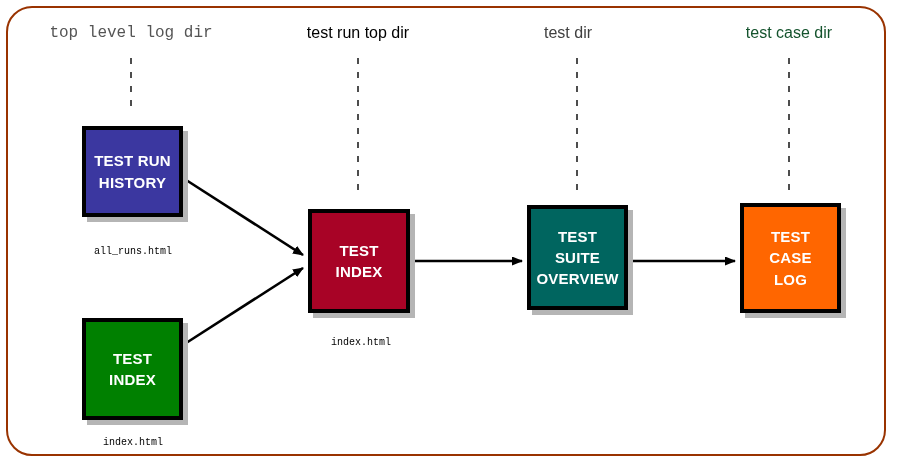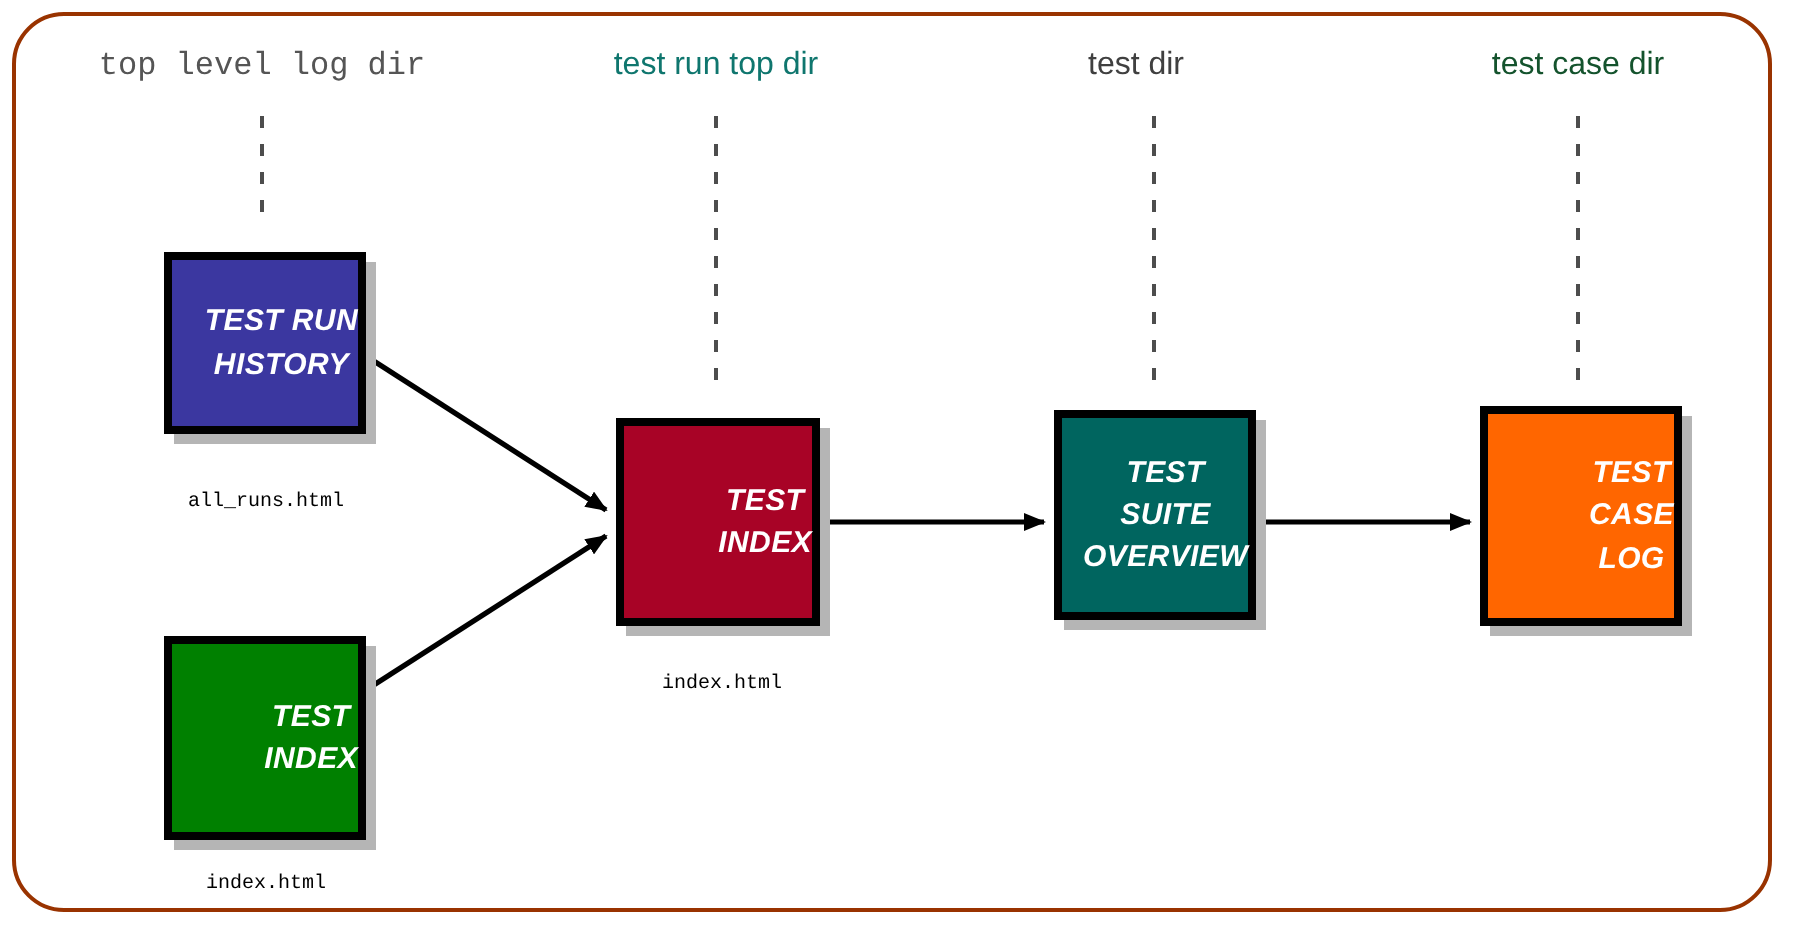--- a/index.html
+++ b/index.html
@@ -48,23 +48,22 @@
     letter-spacing: 0px;
   }
   
   .node {
     position: absolute;
     box-sizing: border-box;
     border: 4px solid #000000;
     box-shadow: 5px 5px 0 0 #b5b5b5;
     display: flex;
     align-items: center;
-    justify-content: flex-end;
+    justify-content: center;
     text-align: center;
-    font-style: italic;
   }
   .node .node-label {
     color: #ffffff;
     font-family: "Liberation Sans", sans-serif;
     font-weight: bold;
     font-size: 15px;
     line-height: 1.42;
     letter-spacing: 0.2px;
     white-space: pre-line;
   }
@@ -80,21 +79,21 @@
 </style>
 </head>
 <body>
 
 <div id="canvas">
 
   <div id="frame"></div>
 
   <div id="headers">
       <div class="col-header" style="left: 131px; top: 24px; color: rgb(85, 85, 85); font-family: Liberation Mono, monospace;">top level log dir</div>
-      <div class="col-header" style="left: 358px; top: 24px; color: #0f766e;">test run top dir</div>
+      <div class="col-header" style="left: 358px; top: 24px; color: #000000;">test run top dir</div>
       <div class="col-header" style="left: 568px; top: 24px; color: #404040;">test dir</div>
       <div class="col-header" style="left: 789px; top: 24px; color: #14532d;">test case dir</div>
     </div>
 
   <svg id="edges" viewBox="0 0 899 469" xmlns="http://www.w3.org/2000/svg">
     <defs>
       <marker id="arrowhead" markerWidth="11" markerHeight="9" refX="10" refY="4.5" orient="auto" markerUnits="userSpaceOnUse">
         <path d="M0,0 L11,4.5 L0,9 z" fill="#000000"></path>
       </marker>
     </defs>

